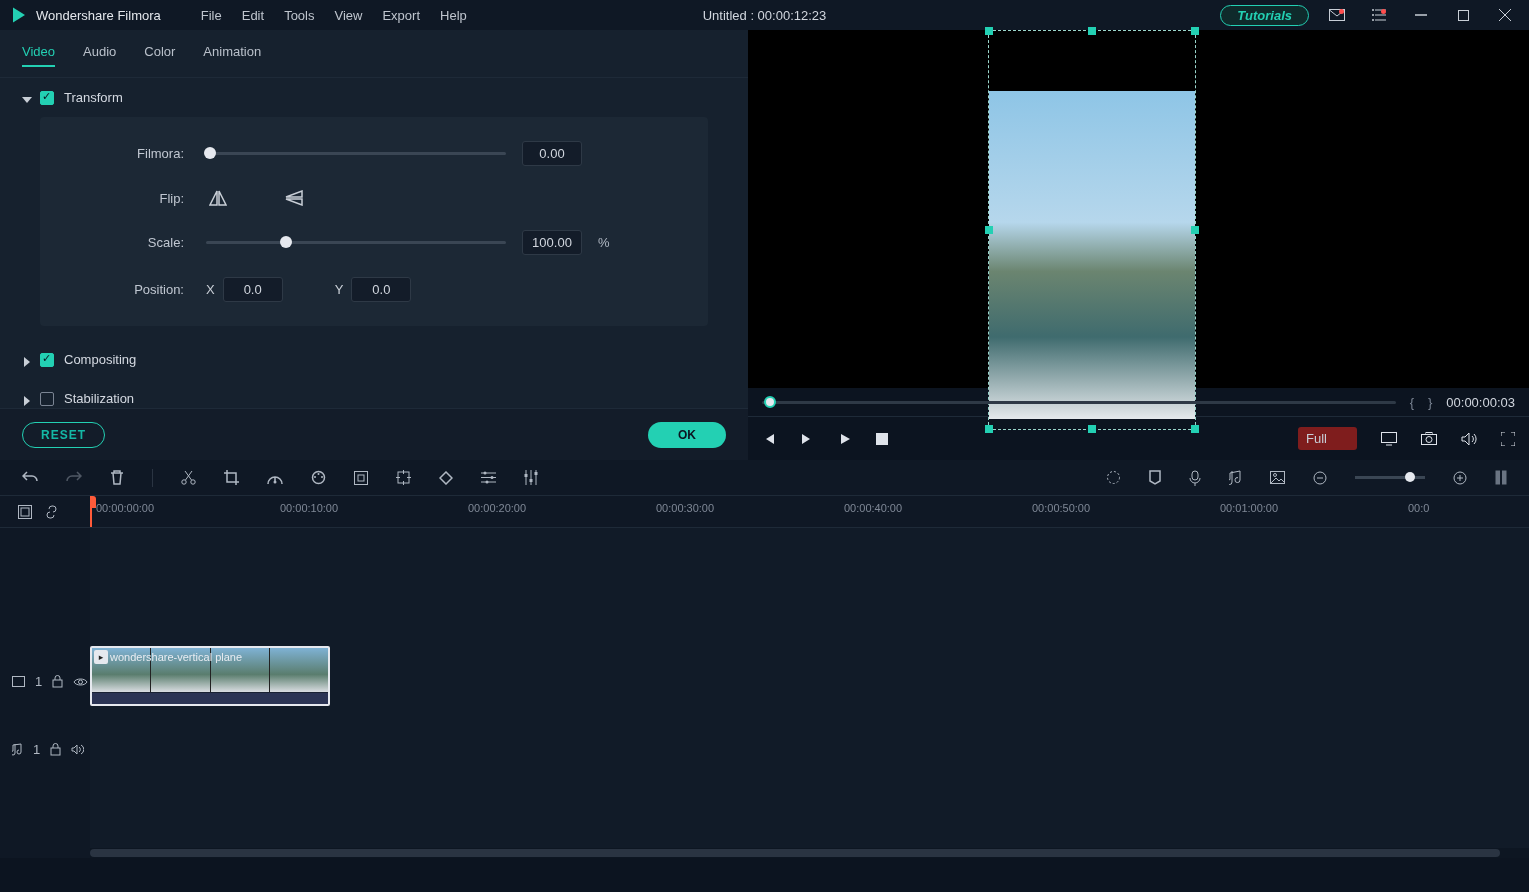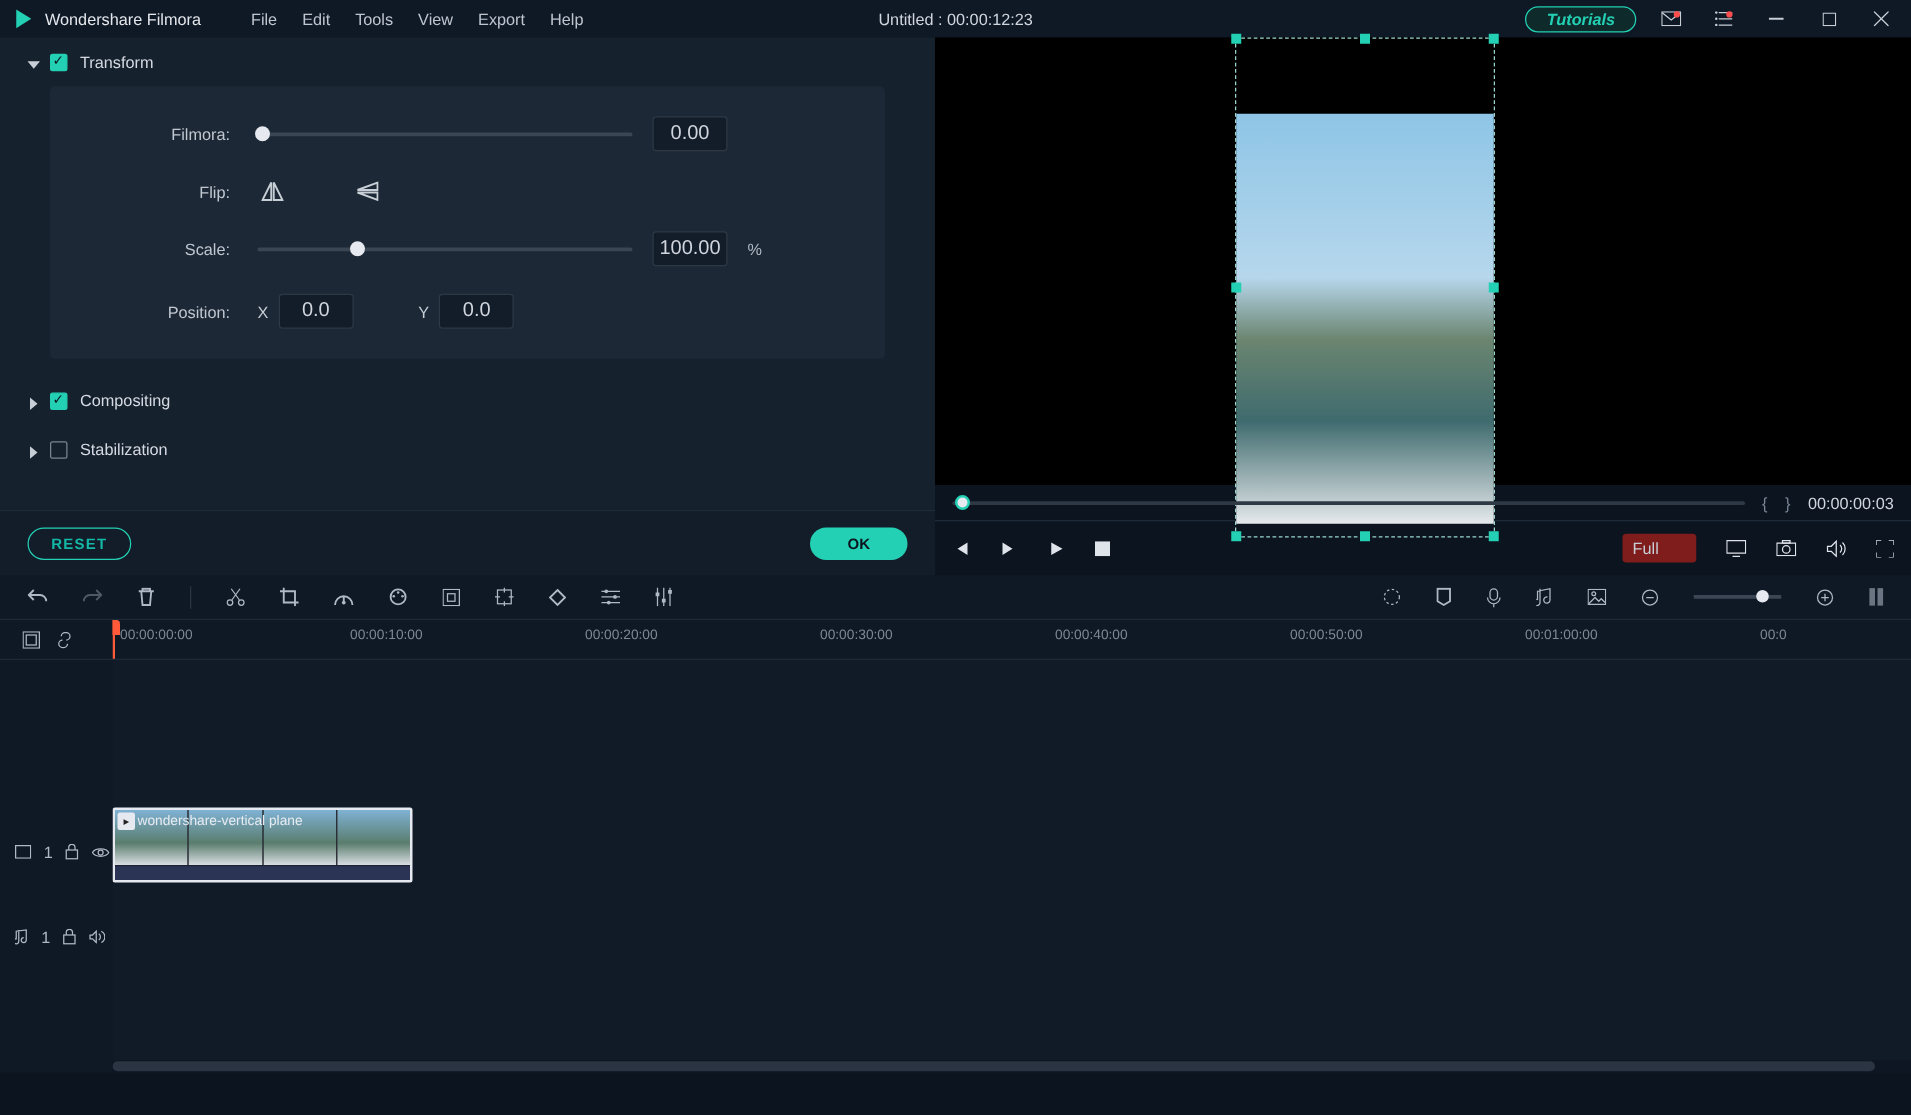--- a/index.html
+++ b/index.html
@@ -24,21 +24,21 @@
 .tri.down { transform:rotate(90deg); }
 .chk { width:14px; height:14px; border:1px solid #7a8493; border-radius:2px; display:inline-block; position:relative; }
 .chk.on { background:#23d0b3; border-color:#23d0b3; }
 .chk.on::after { content:"✓"; position:absolute; font-size:11px; color:#0c1420; left:1px; top:-2px; }
 .panel-body { background:#1c2835; margin:0 40px 14px; padding:24px 30px; border-radius:4px; }
 .prop-row { display:flex; align-items:center; margin-bottom:22px; gap:16px; }
 .prop-row:last-child { margin-bottom:0; }
 .prop-label { width:120px; text-align:right; color:#c0c7d1; padding-right:6px; }
 .slider-track { flex:0 0 300px; height:3px; background:#3a4654; position:relative; border-radius:2px; }
 .slider-thumb { position:absolute; width:12px; height:12px; background:#e6e9ef; border-radius:50%; top:-5px; }
-.num-box { background:#131c29; border:1px solid #2e3946; color:#d1d6de; padding:4px 0; width:60px; text-align:center; border-radius:3px; font-size:16px; }
+.num-box { background:#131c29; border:1px solid #2e3946; color:#d1d6de; padding:4px 0; width:60px; text-align:center; border-radius:3px; font-size:13px; }
 .suffix { color:#b0b8c3; }
 .flip-btn { width:24px; height:20px; display:flex; align-items:center; justify-content:center; cursor:pointer; }
 .pos-sub { display:flex; align-items:center; gap:8px; }
 .bottom-bar { position:absolute; bottom:0; left:0; right:0; height:52px; background:#131c29; display:flex; align-items:center; padding:0 22px; border-top:1px solid #1e2a38; }
 .reset-btn { border:1px solid #23d0b3; color:#14b8a6; background:transparent; padding:5px 18px; border-radius:14px; font-weight:bold; letter-spacing:1px; font-size:12px; cursor:pointer; }
 .ok-btn { margin-left:auto; background:#23d0b3; color:#0c1420; border:none; padding:6px 30px; border-radius:14px; font-weight:bold; font-size:12px; cursor:pointer; }
 .preview { flex:1; background:#0c1420; display:flex; flex-direction:column; }
 .video-canvas { flex:1; background:#000; position:relative; display:flex; align-items:center; justify-content:center; }
 .sel-rect { position:absolute; left:240px; top:0; width:208px; height:400px; border:1px dashed #9ad6cc; }
 .sel-rect .frame { position:absolute; left:0; right:0; top:60px; bottom:10px; background:linear-gradient(to bottom,#8ec5e6 0%,#b6d7ec 40%,#6b8570 55%,#3f6b6e 75%,#e5e9ec 100%); }
@@ -131,20 +131,26 @@
           <line x1="0" y1="0" x2="12" y2="12" stroke="#c8ced6"></line>
           <line x1="12" y1="0" x2="0" y2="12" stroke="#c8ced6"></line>
         </svg>
       </span>
   </div>
 </div>
 
 <div class="main-top">
 
   <div class="inspector">
+    <div class="tabs">
+      <div class="tab active">Video</div>
+      <div class="tab">Audio</div>
+      <div class="tab">Color</div>
+      <div class="tab">Animation</div>
+    </div>
 
     <div class="section-header">
       <span class="tri down"></span>
       <span class="chk on"></span>
       <span>Transform</span>
     </div>
     <div class="panel-body">
       <div class="prop-row">
         <span class="prop-label">Filmora:</span>
         <div class="slider-track">

